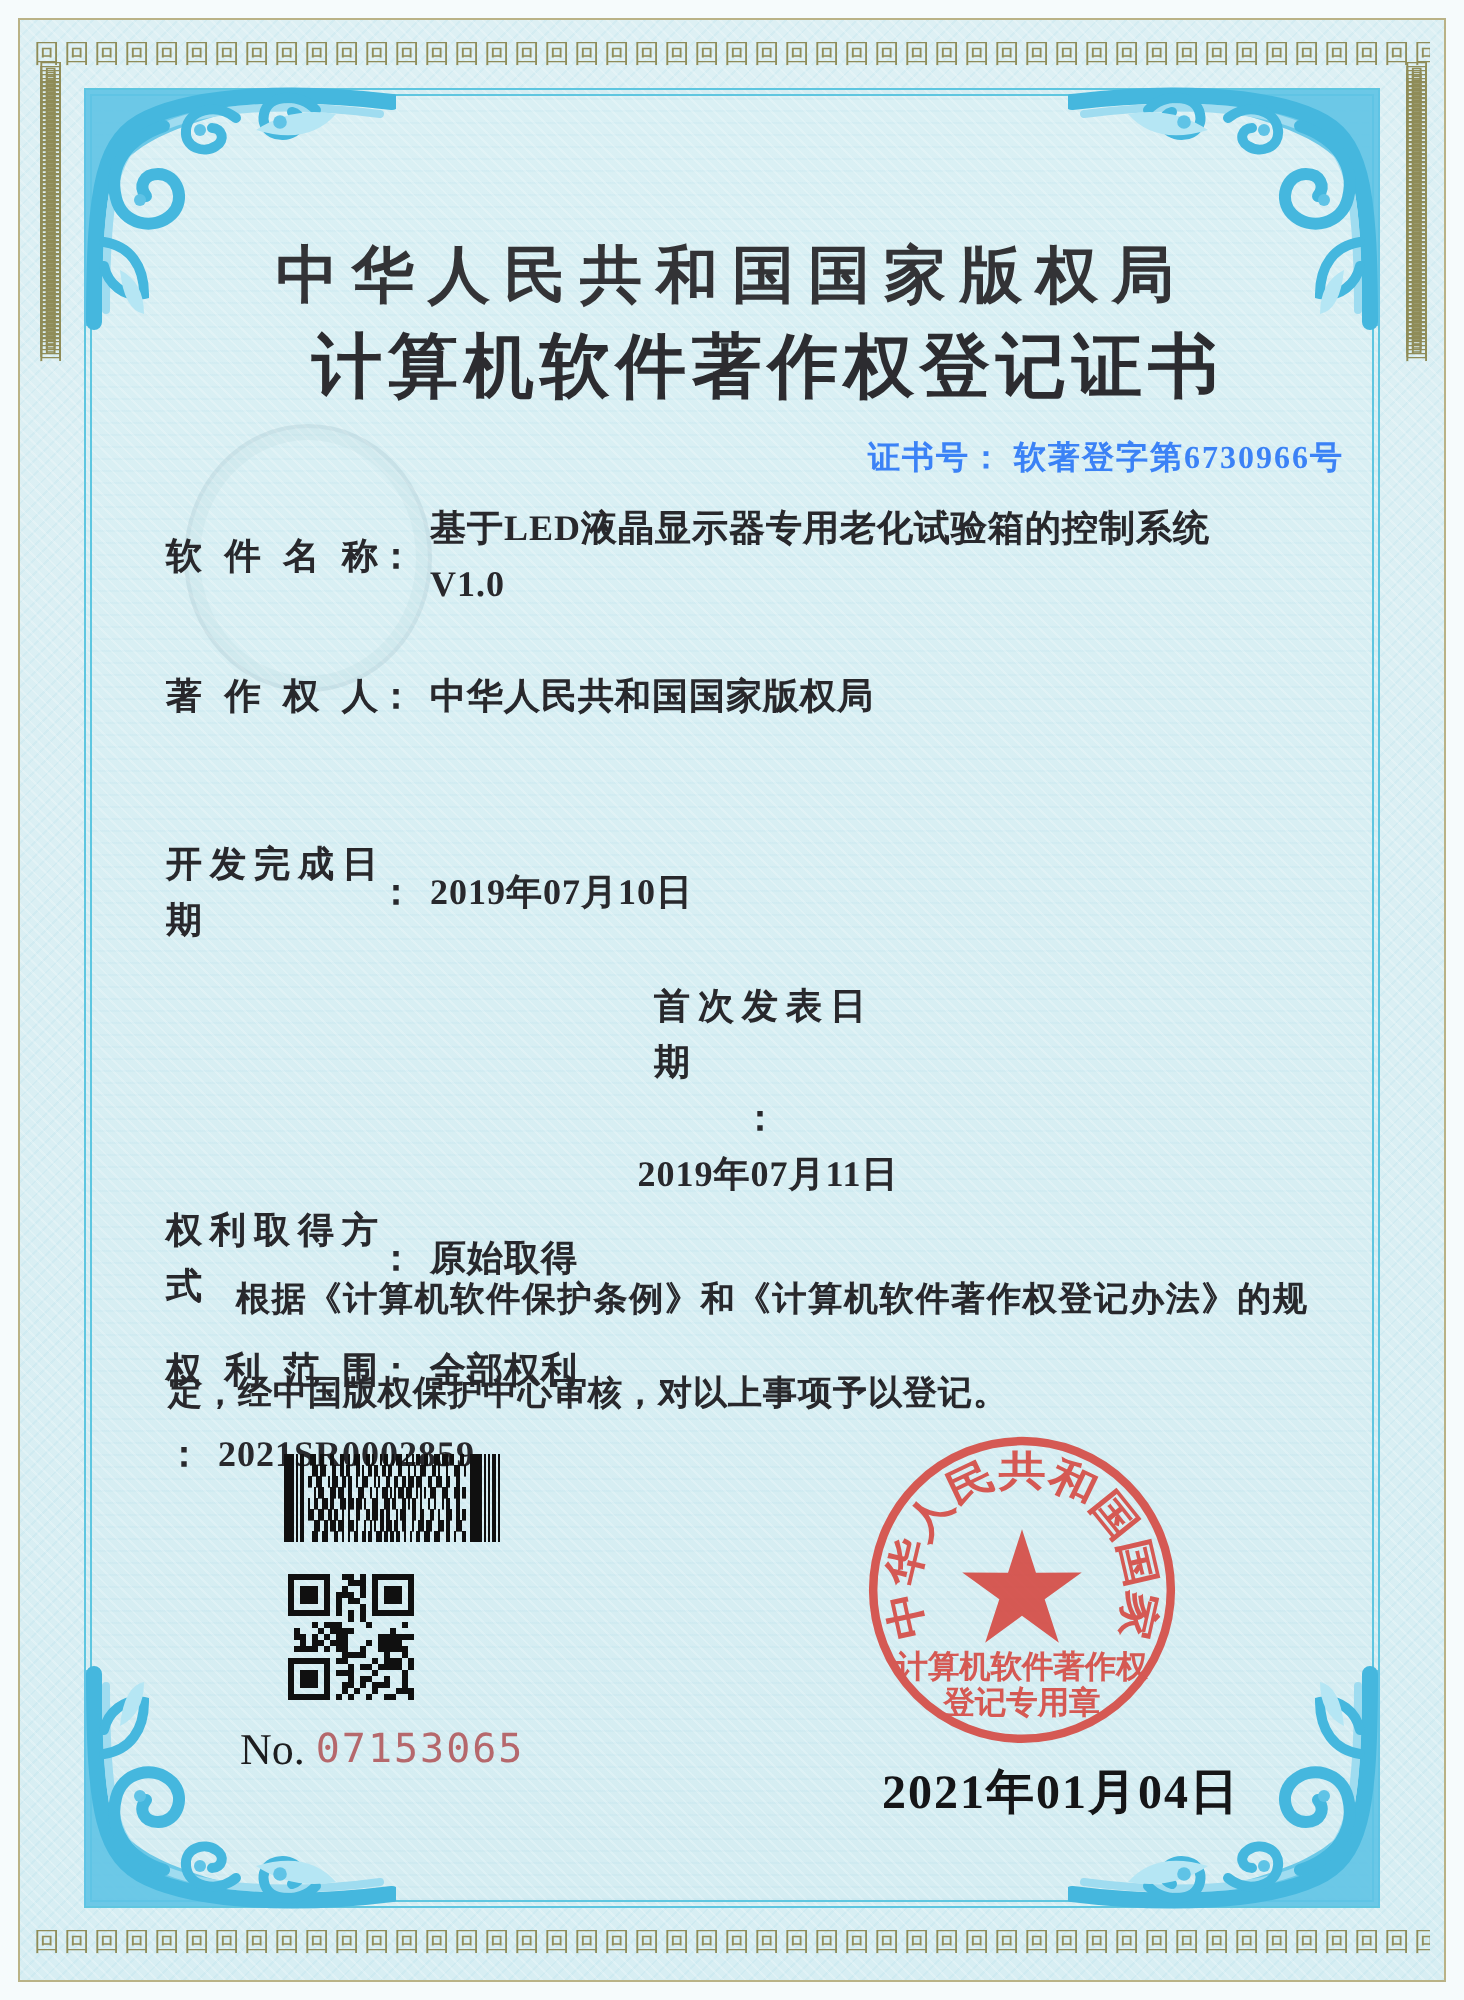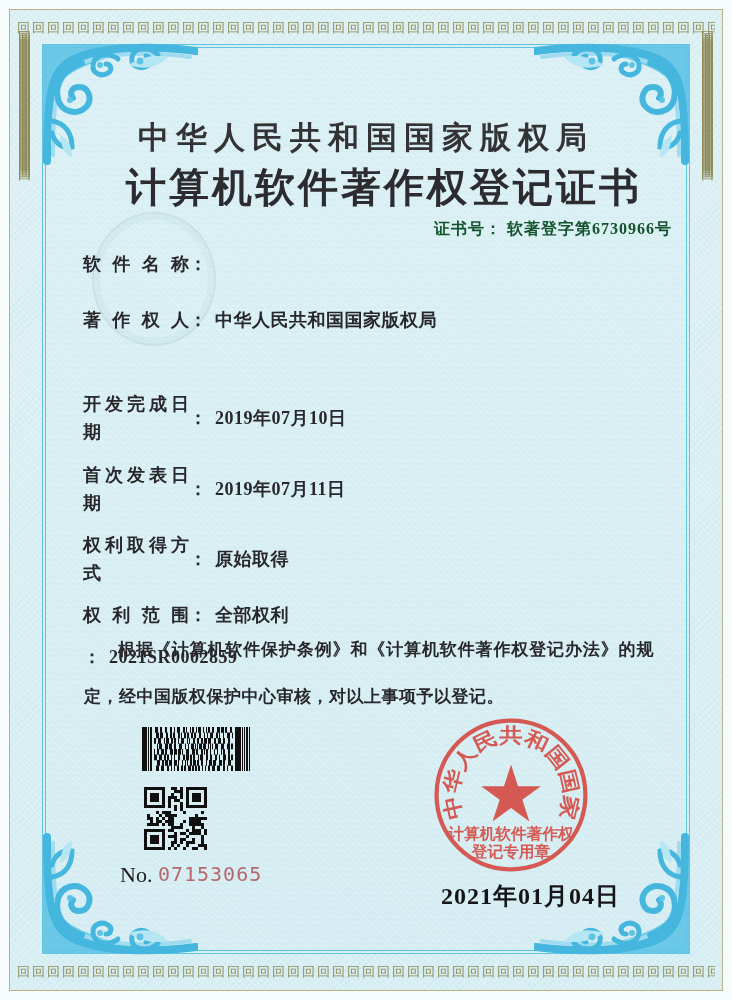--- a/index.html
+++ b/index.html
@@ -46,35 +46,35 @@
     border:2px solid rgba(150,185,195,.25);
     box-shadow:inset 0 0 0 6px rgba(160,195,205,.12);
   }
   
   .authority{
     position:absolute;left:0;right:0;top:117px;text-align:center;
     font-size:31px;font-weight:700;letter-spacing:7px;color:#333336;
   }
   .cert-title{
     position:absolute;left:0;right:0;top:160px;text-align:center;
-    font-size:40px;font-weight:700;letter-spacing:3px;color:#2c2c30;margin-left:36px;
+    font-size:35px;font-weight:700;letter-spacing:3px;color:#2c2c30;margin-left:36px;
   }
   .cert-no-line{
-    position:absolute;right:60px;top:219px;font-size:16px;font-weight:700;letter-spacing:1px;color:#14532d;
+    position:absolute;right:60px;top:219px;font-size:16px;font-weight:700;letter-spacing:1px;color:#3b82f6;
   }
   .fields{position:absolute;left:83px;right:55px;top:250px;}
   .field-row{display:flex;align-items:center;font-size:18px;font-weight:700;line-height:28px;color:#28282c;}
   .field-label{width:106px;text-align:justify;text-align-last:justify;flex:0 0 auto;}
   .field-colon{flex:0 0 auto;}
   .field-value{margin-left:8px;white-space:pre-line;letter-spacing:.5px;}
   .row-name{margin-top:0;}
   .row-owner{margin-top:28px;}
   .row-devdate{margin-top:56px;}
-  .row-pubdate{margin-top:15px;}
-  .row-method{margin-top:14px;}
+  .row-pubdate{margin-top:15px;flex-direction:column;}
+  .row-method{}
   .row-scope{margin-top:14px;}
   .row-regno{margin-top:14px;}
   .statement{
     position:absolute;left:84px;right:78px;top:626px;
     font-size:17px;font-weight:700;line-height:47px;letter-spacing:.5px;
     text-indent:2em;color:#28282c;text-align:justify;
   }
   
   .pdf417{position:absolute;left:142px;top:727px;width:108px;height:44px;}
   .qrcode{
@@ -149,20 +149,22 @@
   <div class="cert-title">计算机软件著作权登记证书</div>
   <div class="cert-no-line">
     <span>证书号：</span>
     <span>软著登字第6730966号</span>
   </div>
 
   <div class="fields">
     <div class="field-row row-name">
       <span class="field-label">软件名称</span>
         <span class="field-colon">：</span>
+      <span class="field-value">基于LED液晶显示器专用老化试验箱的控制系统
+V1.0</span>
     </div>
     <div class="field-row row-owner">
       <span class="field-label">著作权人</span>
         <span class="field-colon">：</span>
       <span class="field-value">中华人民共和国国家版权局</span>
     </div>
     <div class="field-row row-devdate">
       <span class="field-label">开发完成日期</span>
         <span class="field-colon">：</span>
       <span class="field-value">2019年07月10日</span>

